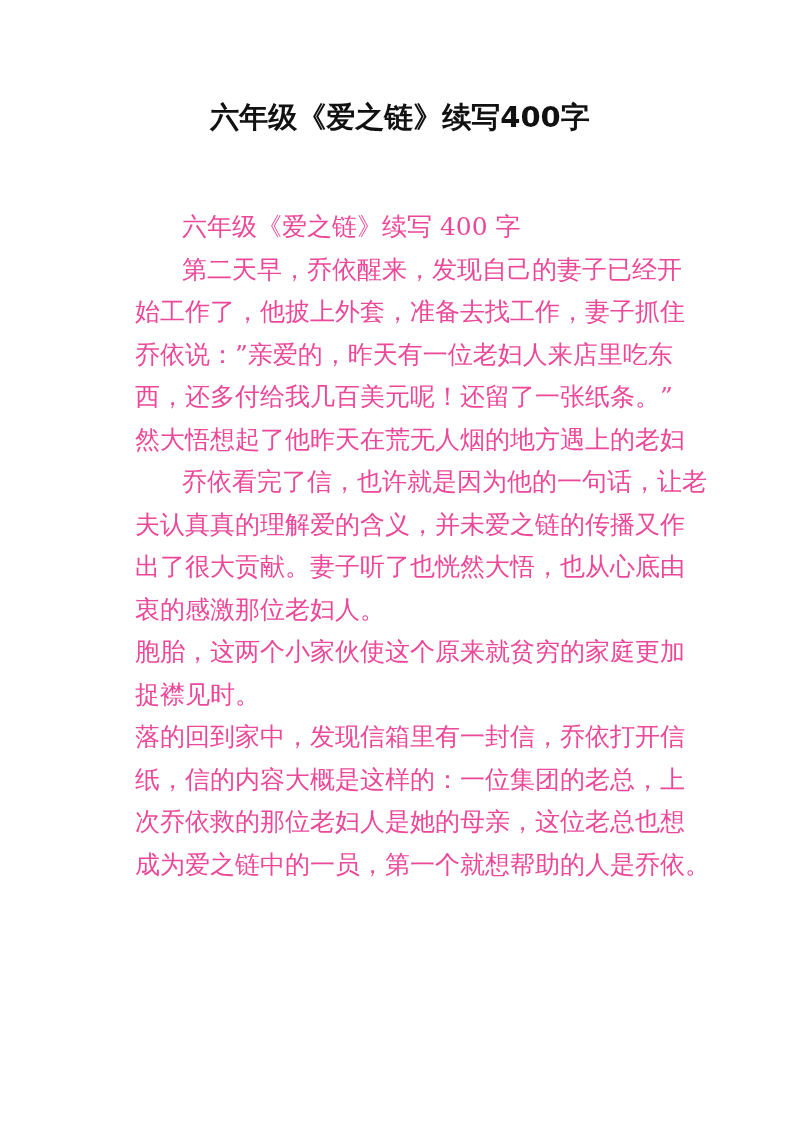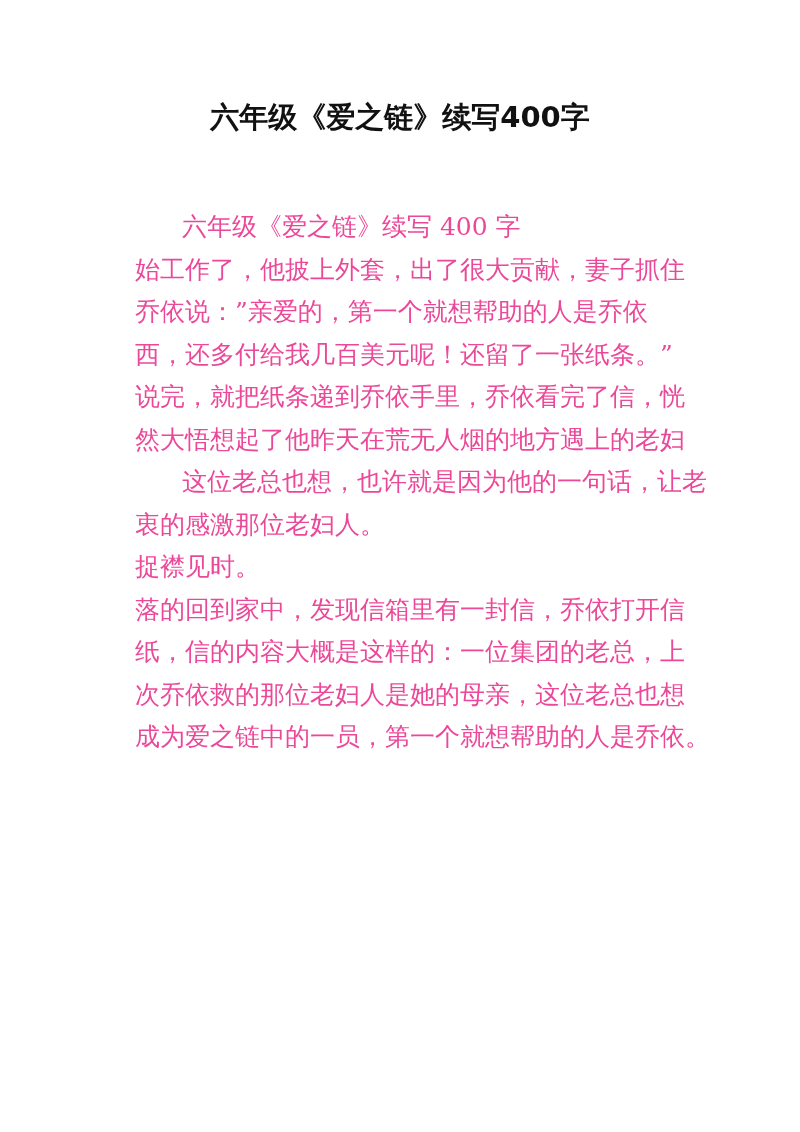--- a/index.html
+++ b/index.html
@@ -18,26 +18,29 @@
   .line { white-space: nowrap; height: 42.5px; }
   .indent { padding-left: 47px; }
 </style>
 </head>
 <body>
 
 <div class="page">
   <div class="title">六年级《爱之链》续写400字</div>
   <div class="body">
     <div class="line indent">六年级《爱之链》续写 400 字</div>
-    <div class="line">始工作了，他披上外套，出了很大贡献，妻子抓住</div>
-    <div class="line">乔依说：”亲爱的，第一个就想帮助的人是乔依</div>
+    <div class="line indent">第二天早，乔依醒来，发现自己的妻子已经开</div>
+    <div class="line">始工作了，他披上外套，准备去找工作，妻子抓住</div>
+    <div class="line">乔依说：”亲爱的，昨天有一位老妇人来店里吃东</div>
     <div class="line">西，还多付给我几百美元呢！还留了一张纸条。”</div>
-    <div class="line">说完，就把纸条递到乔依手里，乔依看完了信，恍</div>
     <div class="line">然大悟想起了他昨天在荒无人烟的地方遇上的老妇</div>
-    <div class="line indent">这位老总也想，也许就是因为他的一句话，让老</div>
+    <div class="line indent">乔依看完了信，也许就是因为他的一句话，让老</div>
+    <div class="line">夫认真真的理解爱的含义，并未爱之链的传播又作</div>
+    <div class="line">出了很大贡献。妻子听了也恍然大悟，也从心底由</div>
     <div class="line">衷的感激那位老妇人。</div>
+    <div class="line">胞胎，这两个小家伙使这个原来就贫穷的家庭更加</div>
     <div class="line">捉襟见时。</div>
     <div class="line">落的回到家中，发现信箱里有一封信，乔依打开信</div>
     <div class="line">纸，信的内容大概是这样的：一位集团的老总，上</div>
     <div class="line">次乔依救的那位老妇人是她的母亲，这位老总也想</div>
     <div class="line">成为爱之链中的一员，第一个就想帮助的人是乔依。</div>
   </div>
 </div>
 
 </body></html>

